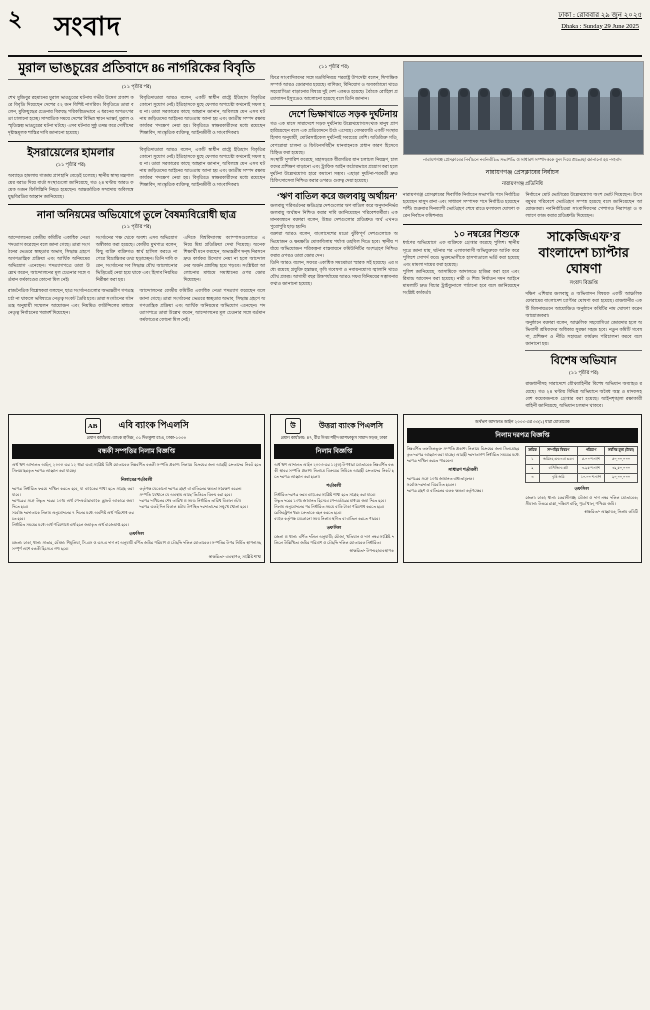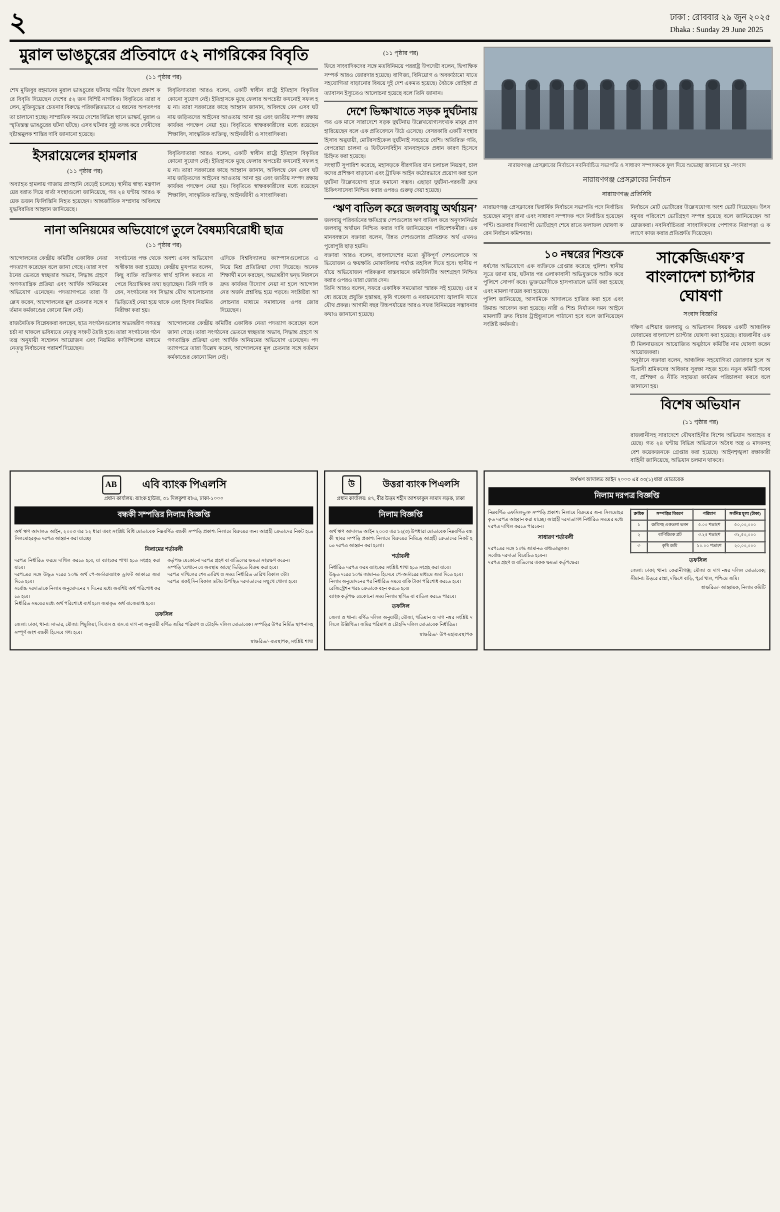--- a/index.html
+++ b/index.html
@@ -6,21 +6,21 @@
   body{font-family:"Liberation Serif", serif;}
   .page{
     width:650px;height:1010px;background:#f3f1ea;position:relative;overflow:hidden;
     box-sizing:border-box;padding:6px 8px;
   }
   
   .masthead{display:flex;align-items:flex-start;justify-content:space-between;border-bottom:2px solid #111;padding-bottom:3px;}
   .page-no{font-size:22px;font-weight:bold;line-height:1;padding-top:2px;width:40px;}
   .logo-wrap{display:flex;align-items:center;gap:6px;flex:1;}
   .logo{font-size:26px;font-weight:bold;letter-spacing:1px;border-bottom:1px solid #111;padding:0 6px 1px 6px;}
-  .dateline{text-align:left;font-size:6.5px;line-height:1.5;padding-top:4px;}
+  .dateline{text-align:center;font-size:6.5px;line-height:1.5;padding-top:4px;text-decoration:underline;}
   .dateline .bn{font-size:7px;}
   
   .col{box-sizing:border-box;}
   .hl{font-weight:bold;text-align:center;line-height:1.15;}
   .byline{font-size:5px;text-align:center;margin:2px 0 3px;}
   .body-text{font-size:4.6px;line-height:1.55;text-align:justify;color:#232323;
     word-break:break-all;hyphens:auto;}
   .rule{border-top:1px solid #111;margin:4px 0;}
   .thin-rule{border-top:1px solid #666;margin:3px 0;}
   
@@ -58,31 +58,34 @@
   table.mini td,table.mini th{border:1px solid #555;padding:0.5px 1px;text-align:center;}
   .sig{font-size:4px;text-align:right;margin-top:2px;line-height:1.4;}
 </style>
 </head>
 <body>
 
 <div class="page">
 
   <div class="masthead">
     <div class="page-no">২</div>
+    <div class="logo-wrap">
+      <div class="logo">সংবাদ</div>
+    </div>
     <div class="dateline">
       <div class="bn">ঢাকা : রোববার ২৯ জুন ২০২৫</div>
       <div>Dhaka : Sunday 29 June 2025</div>
     </div>
   </div>
 
   <div class="main">
 
     <div class="col lcol">
 
-      <div class="hl" style="font-size:13px;">মুরাল ভাঙচুরের প্রতিবাদে ৫২ নাগরিকের বিবৃতি</div>
+      <div class="hl" style="font-size:13px;">মুরাল ভাঙচুরের প্রতিবাদে 86 নাগরিকের বিবৃতি</div>
       <div class="thin-rule"></div>
       <div class="byline">(১১ পৃষ্ঠার পর)</div>
       <div class="c2">
         <div class="body-text">শেখ মুজিবুর রহমানের মুরাল ভাঙচুরের ঘটনায় গভীর উদ্বেগ প্রকাশ করে বিবৃতি দিয়েছেন দেশের ৫২ জন বিশিষ্ট নাগরিক। বিবৃতিতে তারা বলেন, মুক্তিযুদ্ধের চেতনার বিরুদ্ধে পরিকল্পিতভাবে এ ধরনের অপতৎপরতা চালানো হচ্ছে। সাম্প্রতিক সময়ে দেশের বিভিন্ন স্থানে ভাস্কর্য, মুরাল ও স্মৃতিস্তম্ভ ভাঙচুরের ঘটনা ঘটছে। এসব ঘটনার সুষ্ঠু তদন্ত করে দোষীদের দৃষ্টান্তমূলক শাস্তির দাবি জানানো হয়েছে।</div>
         <div class="body-text">বিবৃতিদাতারা আরও বলেন, একটি স্বাধীন রাষ্ট্রে ইতিহাস বিকৃতির কোনো সুযোগ নেই। ইতিহাসকে মুছে ফেলার অপচেষ্টা কখনোই সফল হয় না। তারা সরকারের কাছে আহ্বান জানান, অবিলম্বে যেন এসব ঘটনায় জড়িতদের আইনের আওতায় আনা হয় এবং জাতীয় সম্পদ রক্ষায় কার্যকর পদক্ষেপ নেয়া হয়। বিবৃতিতে স্বাক্ষরকারীদের মধ্যে রয়েছেন শিক্ষাবিদ, সাংস্কৃতিক ব্যক্তিত্ব, আইনজীবী ও সাংবাদিকরা।</div>
       </div>
 
       <div class="rule"></div>
       <div class="c2">
         <div>

